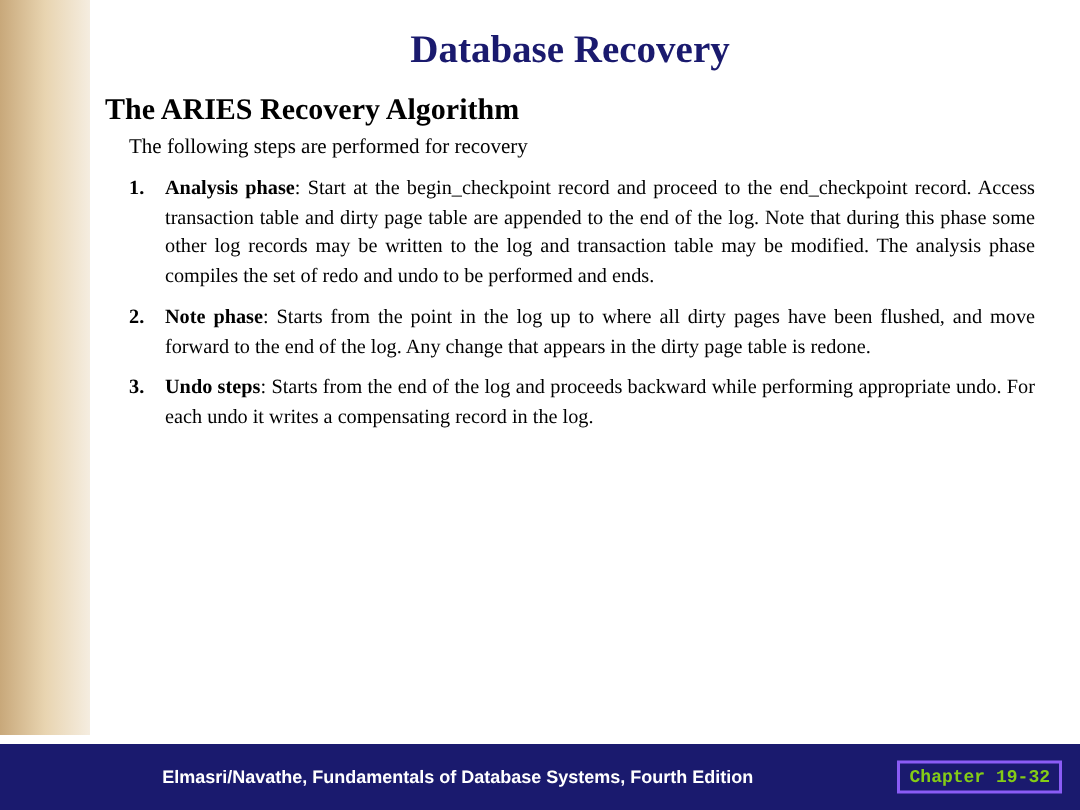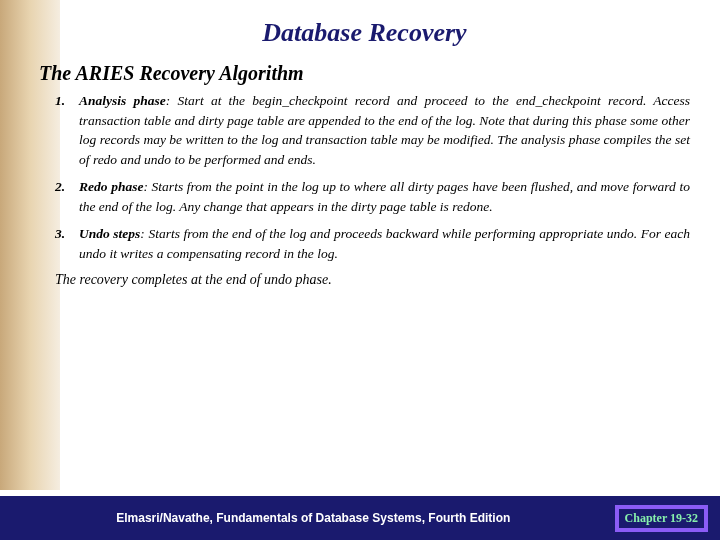--- a/index.html
+++ b/index.html
@@ -23,22 +23,21 @@
       top: 0;
       width: 60px;
       height: 490px;
       background: linear-gradient(to right, #c8a87a, #e8d4b0, #f5ede0);
       z-index: 0;
     }
 
     .main-content {
       position: relative;
       z-index: 1;
-      padding: 18px 30px 10px 39px;
-      font-style: italic;
+      padding: 18px 30px 10px 70px;
     }
 
     .page-title {
       text-align: center;
       font-size: 26px;
       font-weight: bold;
       color: #1a1a6e;
       margin-bottom: 14px;
       font-family: 'Times New Roman', Times, serif;
     }
@@ -126,25 +125,25 @@
       text-align: center;
       position: absolute;
       bottom: 3px;
       left: 50%;
       transform: translateX(-50%);
       white-space: nowrap;
     }
 
     .footer-chapter {
       font-size: 12px;
-      color: #86efac;
-      font-family: Liberation Serif, serif;
+      color: #84cc16;
+      font-family: Liberation Mono, monospace;
       font-weight: bold;
       white-space: nowrap;
-      border: 4px solid #8b5cf6;
+      border: 2px solid #8b5cf6;
       padding: 2px 6px;
     }
 
     .footer-inner {
       width: 100%;
       position: relative;
     }
 
     .footer-top-row {
       display: flex;
@@ -156,47 +155,47 @@
 <body>
 
 <div class="background-left"></div>
 
 <div class="main-content">
 
   <h1 class="page-title">Database Recovery</h1>
 
   <div class="section-heading">The ARIES Recovery Algorithm</div>
 
+  <div class="sub-intro">The following steps are performed for recovery</div>
 
   <div class="numbered-list">
 
     <div class="list-item">
       <span class="list-number">1.</span>
       <span class="list-text">
         <span class="bold-term">Analysis phase</span><span>:</span><span> Start at the begin_checkpoint record and proceed to the end_checkpoint record.  Access transaction table and dirty page table are appended to the end of the log.  Note that during this phase some other log records may be written to the log and transaction table may be modified.  The analysis phase compiles the set of redo and undo to be performed and ends.</span>
       </span>
     </div>
 
     <div class="list-item">
       <span class="list-number">2.</span>
       <span class="list-text">
-        <span class="bold-term">Redo phase</span><span>:</span><span> Starts from the point in the log up to where all dirty pages have been flushed, and move forward to the end of the log.  Any change that appears in the dirty page table is redone.</span>
+        <span class="bold-term">Note phase</span><span>:</span><span> Starts from the point in the log up to where all dirty pages have been flushed, and move forward to the end of the log.  Any change that appears in the dirty page table is redone.</span>
       </span>
     </div>
 
     <div class="list-item">
       <span class="list-number">3.</span>
       <span class="list-text">
         <span class="bold-term">Undo steps</span><span>:</span><span> Starts from the end of the log and proceeds backward while performing appropriate undo.  For each undo it writes a compensating record in the log.</span>
       </span>
     </div>
 
   </div>
 
-  <div class="recovery-footer-text">The recovery completes at the end of undo phase.</div>
 
 </div>
 
 <div class="footer-bar">
   <div class="footer-inner">
     <div class="footer-top-row">
       <span class="footer-main-text">Elmasri/Navathe, Fundamentals of Database Systems, Fourth Edition</span>
       <span class="footer-chapter">Chapter 19-32</span>
     </div>
   </div>

